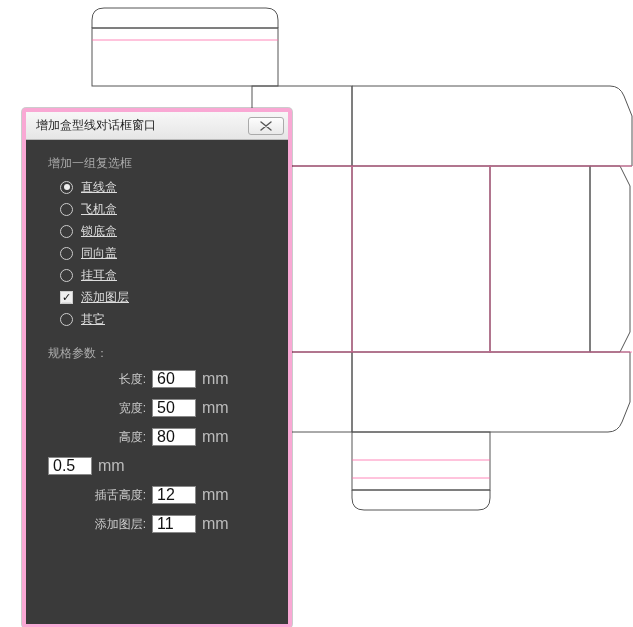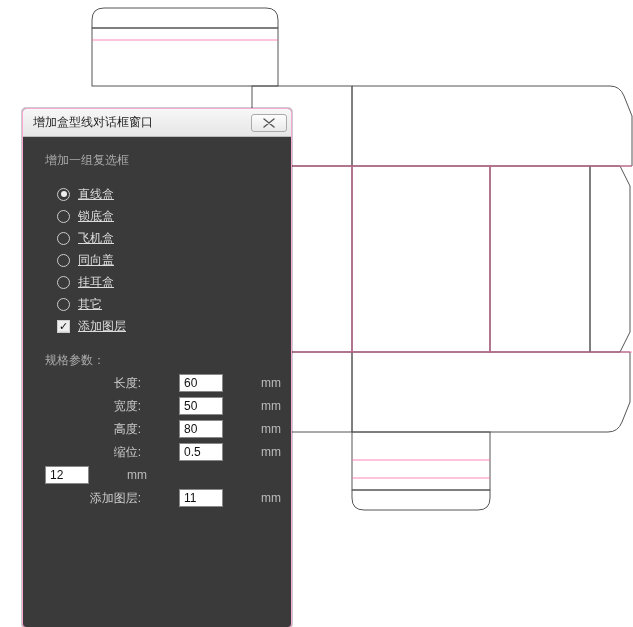--- a/index.html
+++ b/index.html
@@ -21,21 +21,21 @@
   .dieline svg { width: 633px; height: 627px; }
 
   
   .dialog {
     position: absolute;
     left: 22px;
     top: 108px;
     width: 270px;
     height: 520px;
     background: #3a3a3a;
-    border: 1px solid #f9a8d4;
+    border: 4px solid #f9a8d4;
     border-radius: 4px;
     overflow: hidden;
     box-shadow: 0 0 0 1px rgba(0,0,0,.2);
   }
   .titlebar {
     height: 28px;
     background: linear-gradient(#f7f7f7,#e6e6e6);
     border-bottom: 1px solid #bbb;
     display: flex;
     align-items: center;
@@ -53,21 +53,21 @@
   }
   .closebtn svg { width: 12px; height: 10px; }
 
   .body {
     padding: 14px 10px 10px 22px;
     color: #bdbdbd;
     line-height: 1.5;
     height: calc(100% - 28px);
     overflow: hidden;
   }
-  .group-label { color: #aaa; margin-bottom: 16px; }
+  .group-label { color: #aaa; margin-bottom: 6px; }
   .optrow {
     display: flex; align-items: center;
     margin: 4px 0 4px 12px;
     color: #ddd;
     cursor: pointer;
     text-decoration: underline;
   }
   .radio {
     width: 13px; height: 13px;
     border: 1px solid #ccc;
@@ -86,31 +86,30 @@
     background: #eee;
     display: inline-flex; align-items: center; justify-content: center;
     color: #111; font-size: 11px; line-height: 1;
   }
   .check::after { content: "✓"; }
 
   .spec-label { color:#aaa; margin: 16px 0 0 0; }
   .field {
     display: flex; align-items: center; justify-content: flex-start;
     margin: 5px 0 5px 0;
-    gap: 32px;
   }
   .field .flabel {
     width: 104px; text-align: right; padding-right: 6px; color: #ccc;
   }
   .field input {
     width: 44px; height: 18px;
     background: #fff; border: 1px solid #888;
-    font-size: 12px; padding: 0 4px; color: #111;
-  }
-  .field .unit { color: #bbb; margin-left: 6px; font-size: 12px; }
+    font-size: 16px; padding: 0 4px; color: #111;
+  }
+  .field .unit { color: #bbb; margin-left: 6px; font-size: 16px; }
 </style>
 </head>
 <body>
 
 <div class="dieline">
 <svg viewBox="0 0 633 627">
   <g fill="none" stroke="#555" stroke-width="1">
 
     <path d="M92 20 q0 -12 12 -12 h162 q12 0 12 12 v8 H92 z"></path>
     <rect x="92" y="28" width="186" height="58"></rect>
@@ -153,67 +152,67 @@
 
   <div class="body">
     <div class="group-label">增加一组复选框</div>
 
     <div class="optrow">
       <span class="radio selected"></span>
       <span>直线盒</span>
     </div>
     <div class="optrow">
       <span class="radio"></span>
+      <span>飞机盒</span>
+    </div>
+    <div class="optrow">
+      <span class="radio"></span>
       <span>锁底盒</span>
     </div>
     <div class="optrow">
       <span class="radio"></span>
-      <span>飞机盒</span>
-    </div>
-    <div class="optrow">
-      <span class="radio"></span>
       <span>同向盖</span>
     </div>
     <div class="optrow">
       <span class="radio"></span>
       <span>挂耳盒</span>
     </div>
-    <div class="optrow">
-      <span class="radio"></span>
-      <span>其它</span>
-    </div>
-
     <div class="optrow">
       <span class="check"></span>
       <span>添加图层</span>
     </div>
 
+    <div class="optrow">
+      <span class="radio"></span>
+      <span>其它</span>
+    </div>
+
     <div class="spec-label">规格参数：</div>
 
     <div class="field">
       <span class="flabel">长度:</span>
       <input value="60" style="">
       <span class="unit">mm</span>
     </div>
     <div class="field">
       <span class="flabel">宽度:</span>
       <input value="50" style="">
       <span class="unit">mm</span>
     </div>
     <div class="field">
       <span class="flabel">高度:</span>
       <input value="80" style="">
       <span class="unit">mm</span>
     </div>
     <div class="field">
-      <span class="flabel">缩位:</span>
       <input value="0.5" style="">
       <span class="unit">mm</span>
     </div>
     <div class="field">
+      <span class="flabel">插舌高度:</span>
       <input value="12" style="">
       <span class="unit">mm</span>
     </div>
     <div class="field">
       <span class="flabel">添加图层:</span>
       <input value="11" style="">
       <span class="unit">mm</span>
     </div>
   </div>
 </div>

